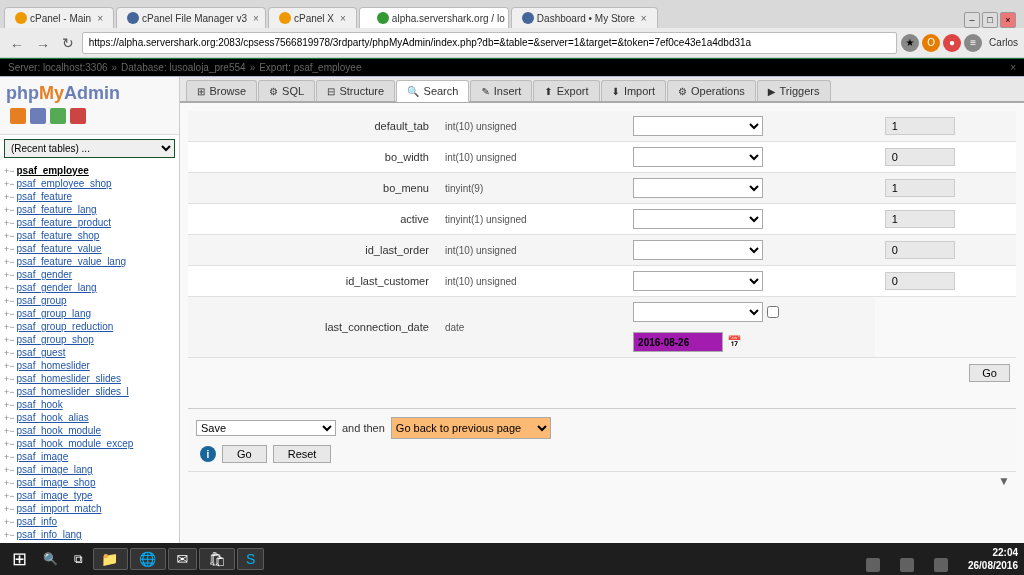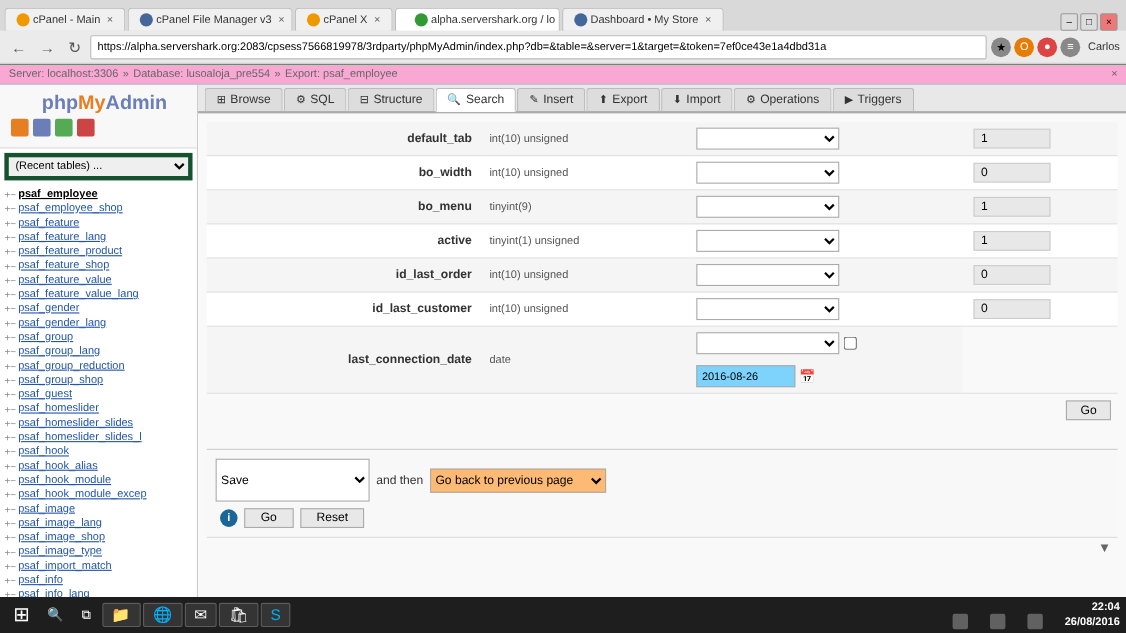--- a/index.html
+++ b/index.html
@@ -21,41 +21,41 @@
     .address-bar { flex: 1; height: 22px; border: 1px solid #bbb; border-radius: 2px; padding: 2px 6px; font-size: 10px; background: #fff; color: #000; }
     .br-icon { width: 18px; height: 18px; border-radius: 50%; display: flex; align-items: center; justify-content: center; font-size: 10px; cursor: pointer; }
     .br-icon.orange { background: #e77d00; color: #fff; }
     .br-icon.red { background: #d44; color: #fff; }
     .br-icon.gray { background: #888; color: #fff; }
     .title-btn { width: 16px; height: 16px; border-radius: 2px; border: 1px solid #999; background: #ddd; cursor: pointer; font-size: 9px; display: flex; align-items: center; justify-content: center; }
     .title-btn.close { background: #e77; }
 
     
     .pma-app { display: flex; flex-direction: column; height: calc(575px - 58px); background: #fff; }
-    .pma-breadcrumb { background: #f9a8d4; border-bottom: 1px solid #b0b8cc; padding: 3px 8px; font-size: 10px; color: #333; display: flex; align-items: flex-start; gap: 4px; }
+    .pma-breadcrumb { background: #000000; border-bottom: 1px solid #b0b8cc; padding: 3px 8px; font-size: 10px; color: #333; display: flex; align-items: flex-start; gap: 4px; }
     .pma-breadcrumb span { color: #666; }
 
     .pma-body { display: flex; flex: 1; overflow: hidden; }
 
     
     .pma-sidebar { width: 180px; background: #fff; border-right: 1px solid #ccc; overflow-y: auto; flex-shrink: 0; }
     .pma-logo { background: #f8f8f8; padding: 6px; border-bottom: 1px solid #ddd; }
     .pma-logo-text { font-size: 18px; font-weight: bold; }
-    .pma-logo-text .php { color: #6c7eb7; margin-left: 32px; }
+    .pma-logo-text .php { color: #6c7eb7; }
     .pma-logo-text .my { color: #e67e22; }
     .pma-logo-text .admin { color: #6c7eb7; }
     .pma-toolbar { display: flex; gap: 4px; padding: 4px; }
     .pma-toolbar-icon { width: 16px; height: 16px; background: #888; border-radius: 2px; cursor: pointer; }
     .pma-toolbar-icon.home { background: #e67e22; }
     .pma-toolbar-icon.db { background: #6c7eb7; }
     .pma-toolbar-icon.settings { background: #5a5; }
     .pma-toolbar-icon.exit { background: #c44; }
 
     .recent-dropdown { margin: 4px; }
-    .recent-dropdown select { width: 100%; font-size: 10px; padding: 2px; border: 4px solid #14532d; }
+    .recent-dropdown select { width: 100%; font-size: 10px; padding: 2px; border: 1px solid #14532d; }
 
     .db-tree { padding: 2px 0; }
     .db-item { display: flex; align-items: center; padding: 1px 4px; cursor: pointer; }
     .db-item .expand-icon { color: #888; font-size: 9px; margin-right: 2px; }
     .db-item .db-name { color: #2255aa; font-size: 10px; text-decoration: underline; }
     .db-item .db-name.active { color: #000; font-weight: bold; }
 
     
     .pma-main { flex: 1; overflow-y: auto; background: #f9f9f9; }
 
@@ -65,40 +65,40 @@
     .pma-tab.active { background: #fff; border-bottom: 1px solid #fff; margin-bottom: -1px; }
     .pma-tab-icon { font-size: 10px; }
 
     
     .pma-content { padding: 8px; }
 
     .field-table { width: 100%; border-collapse: collapse; }
     .field-row { border-bottom: 1px solid #e0e0e0; }
     .field-row:nth-child(odd) { background: #f5f5f5; }
     .field-row:nth-child(even) { background: #fff; }
-    .field-name { padding: 5px 10px; font-weight: bold; font-size: 11px; color: #333; text-align: right; min-width: 160px; }
+    .field-name { padding: 5px 10px; font-weight: normal; font-size: 11px; color: #333; text-align: right; min-width: 160px; }
     .field-type { padding: 5px 6px; font-size: 10px; color: #555; min-width: 120px; }
     .field-control { padding: 5px 6px; }
     .field-value { padding: 5px 10px; }
 
     .field-select { height: 20px; font-size: 10px; border: 1px solid #aaa; background: #fff; min-width: 130px; }
     .field-value-box { background: #e8e8e8; border: 1px solid #ccc; padding: 2px 6px; min-width: 70px; font-size: 11px; display: inline-block; }
 
     
-    .date-input { height: 20px; font-size: 10px; border: 1px solid #aaa; padding: 1px 4px; background: #7dd3fc; width: 90px; }
+    .date-input { height: 20px; font-size: 10px; border: 1px solid #aaa; padding: 1px 4px; background: #a21caf; width: 90px; font-weight: bold; }
     .date-icon { font-size: 12px; cursor: pointer; color: #666; }
     .checkbox { width: 12px; height: 12px; }
 
     
     .go-btn { background: #e8e8e8; border: 1px solid #aaa; padding: 2px 12px; font-size: 11px; cursor: pointer; float: right; margin: 6px; }
 
     
     .bottom-bar { padding: 8px; border-top: 1px solid #ccc; background: #f8f8f8; }
     .bottom-bar-row1 { display: flex; align-items: center; gap: 6px; margin-bottom: 6px; }
-    .save-select { height: 39px; font-size: 11px; border: 1px solid #aaa; background: #fff; min-width: 140px; }
+    .save-select { height: 16px; font-size: 11px; border: 1px solid #aaa; background: #fff; min-width: 140px; }
     .and-then-label { font-size: 11px; color: #333; }
     .go-back-select { height: 22px; font-size: 11px; border: 1px solid #aaa; background: #fdba74; min-width: 160px; }
     .bottom-bar-row2 { display: flex; align-items: center; gap: 6px; padding-left: 4px; }
     .info-icon { width: 16px; height: 16px; background: #1a6699; border-radius: 50%; color: #fff; display: flex; align-items: center; justify-content: center; font-size: 10px; font-weight: bold; cursor: pointer; }
     .submit-btn { background: #e8e8e8; border: 1px solid #aaa; padding: 2px 14px; font-size: 11px; cursor: pointer; }
     .reset-btn { background: #e8e8e8; border: 1px solid #aaa; padding: 2px 14px; font-size: 11px; cursor: pointer; }
 
     
     .pma-main::-webkit-scrollbar { width: 8px; }
     .pma-main::-webkit-scrollbar-track { background: #f0f0f0; }

